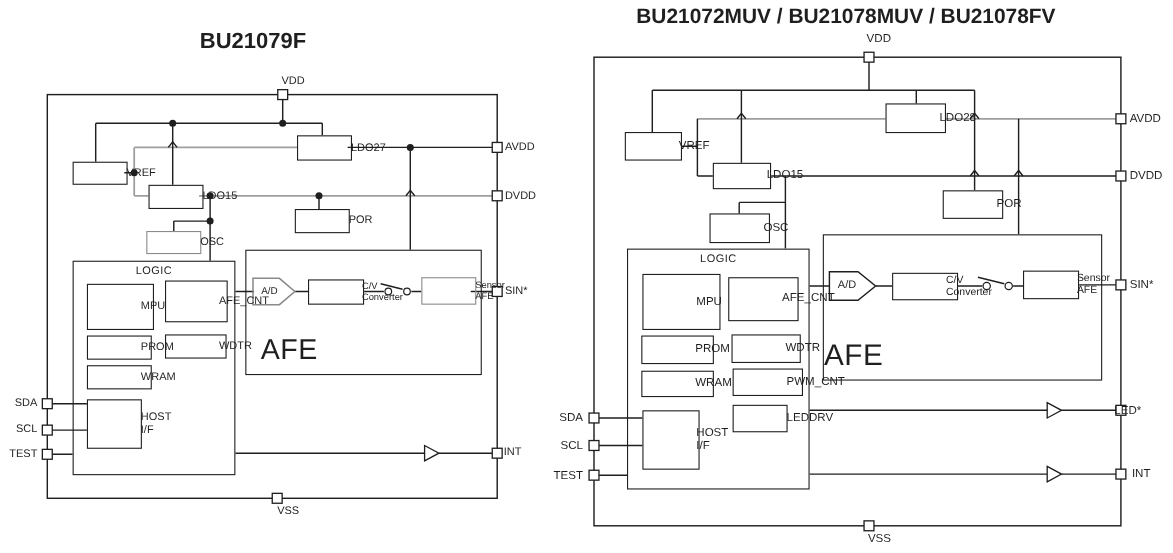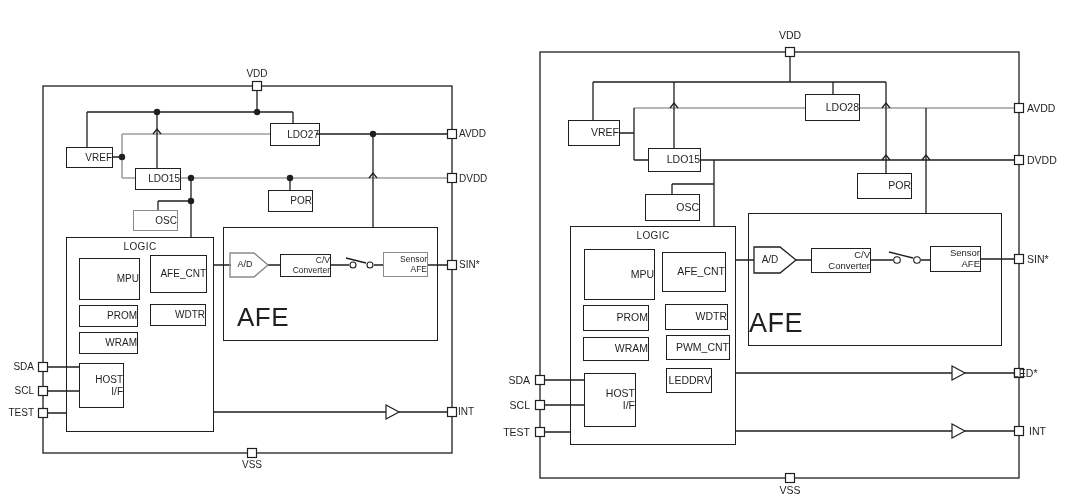--- a/index.html
+++ b/index.html
@@ -8,34 +8,34 @@
   svg.wires{position:absolute;left:0;top:0;}
   .wb{stroke:var(--line,#1a1a1a);stroke-width:1.3;fill:none;}
   .wg{stroke:var(--gray,#9e9e9e);stroke-width:1.6;fill:none;}
   .pinsq{fill:#fff;stroke:var(--line,#1a1a1a);stroke-width:1.2;}
   .dot{fill:var(--line,#1a1a1a);stroke:none;}
   .tri{fill:#fff;stroke:var(--line,#1a1a1a);stroke-width:1.2;}
   .sw{fill:#fff;stroke:var(--line,#1a1a1a);stroke-width:1.1;}
   .pent{fill:none;stroke:var(--line,#1a1a1a);stroke-width:1.3;}
   .pentg{fill:none;stroke:var(--boxgray,#8a8a8a);stroke-width:1.4;}
   .box{position:absolute;box-sizing:border-box;border:1.3px solid var(--line,#1a1a1a);
-       display:flex;flex-direction:column;align-items:flex-end;justify-content:center;
-       text-align:center;font-size:10px;line-height:1.12;background:transparent;}
+       display:flex;flex-direction:column;align-items:flex-start;justify-content:center;
+       text-align:center;font-size:10px;line-height:1.12;background:transparent;padding-left:48px;}
   .graybd{border-color:var(--boxgray,#8a8a8a);}
   .gbox{position:absolute;box-sizing:border-box;border:1.3px solid var(--line,#1a1a1a);background:transparent;text-decoration:underline;}
   .gbox>span{position:absolute;top:3px;left:0;right:0;text-align:center;font-size:10px;letter-spacing:.4px;}
   .f2{font-size:10.5px;}
   .sm{font-size:8.5px;line-height:1.15;}
   .sm2{font-size:9.5px;line-height:1.15;}
   .lbl{position:absolute;font-size:10px;white-space:nowrap;}
   .lbl2{position:absolute;font-size:10.5px;white-space:nowrap;}
   .big{position:absolute;font-size:26px;letter-spacing:.5px;white-space:nowrap;}
   .ttl{position:absolute;font-weight:bold;text-align:center;white-space:nowrap;}
   .tr{text-align:right;}
-  .tc{text-align:center;}
+  .tc{text-align:right;}
 </style>
 </head>
 <body>
 
 <div class="stage">
 
   <svg class="wires" width="1066" height="503" viewBox="0 0 1066 503">
 
     <g>
       <rect class="wb" x="43" y="86" width="409" height="367"></rect>
@@ -119,20 +119,21 @@
       <rect class="pinsq" x="1014.5" y="254.5" width="9" height="9"></rect>
       <rect class="pinsq" x="1014.5" y="368.5" width="9" height="9"></rect>
       <rect class="pinsq" x="1014.5" y="426.5" width="9" height="9"></rect>
       <rect class="pinsq" x="785.5" y="473.5" width="9" height="9"></rect>
       <rect class="pinsq" x="535.5" y="375.5" width="9" height="9"></rect>
       <rect class="pinsq" x="535.5" y="400.5" width="9" height="9"></rect>
       <rect class="pinsq" x="535.5" y="427.5" width="9" height="9"></rect>
     </g>
   </svg>
 
+  <div class="ttl" style="left:80px;top:27px;width:300px;font-size:20px;">BU21079F</div>
 
   <div class="gbox" style="left:66px;top:237px;width:148px;height:195px;">
     <span>LOGIC</span>
   </div>
   <div class="gbox" style="left:223px;top:227px;width:215px;height:114px;"></div>
   <div class="big" style="left:237px;top:302px;">AFE</div>
 
   <div class="box" style="left:66px;top:147px;width:47px;height:21px;">
       <span>VREF</span>
     </div>
@@ -182,20 +183,21 @@
   <div class="lbl tc" style="left:237px;top:68px;width:40px;">VDD</div>
   <div class="lbl" style="left:459px;top:128px;">AVDD</div>
   <div class="lbl" style="left:459px;top:173px;">DVDD</div>
   <div class="lbl" style="left:459px;top:259px;">SIN*</div>
   <div class="lbl" style="left:458px;top:406px;">INT</div>
   <div class="lbl tc" style="left:232px;top:459px;width:40px;">VSS</div>
   <div class="lbl tr" style="left:6px;top:361px;width:28px;">SDA</div>
   <div class="lbl tr" style="left:6px;top:385px;width:28px;">SCL</div>
   <div class="lbl tr" style="left:2px;top:407px;width:32px;">TEST</div>
 
+  <div class="ttl" style="left:546px;top:5px;width:446px;font-size:19px;">BU21072MUV / BU21078MUV / BU21078FV</div>
 
   <div class="gbox" style="left:570px;top:226px;width:166px;height:219px;">
     <span>LOGIC</span>
   </div>
   <div class="gbox" style="left:748px;top:213px;width:254px;height:133px;"></div>
   <div class="big" style="left:749px;top:308px;font-size:27px;">AFE</div>
 
   <div class="box f2" style="left:568px;top:120px;width:52px;height:26px;">
       <span>VREF</span>
     </div>

